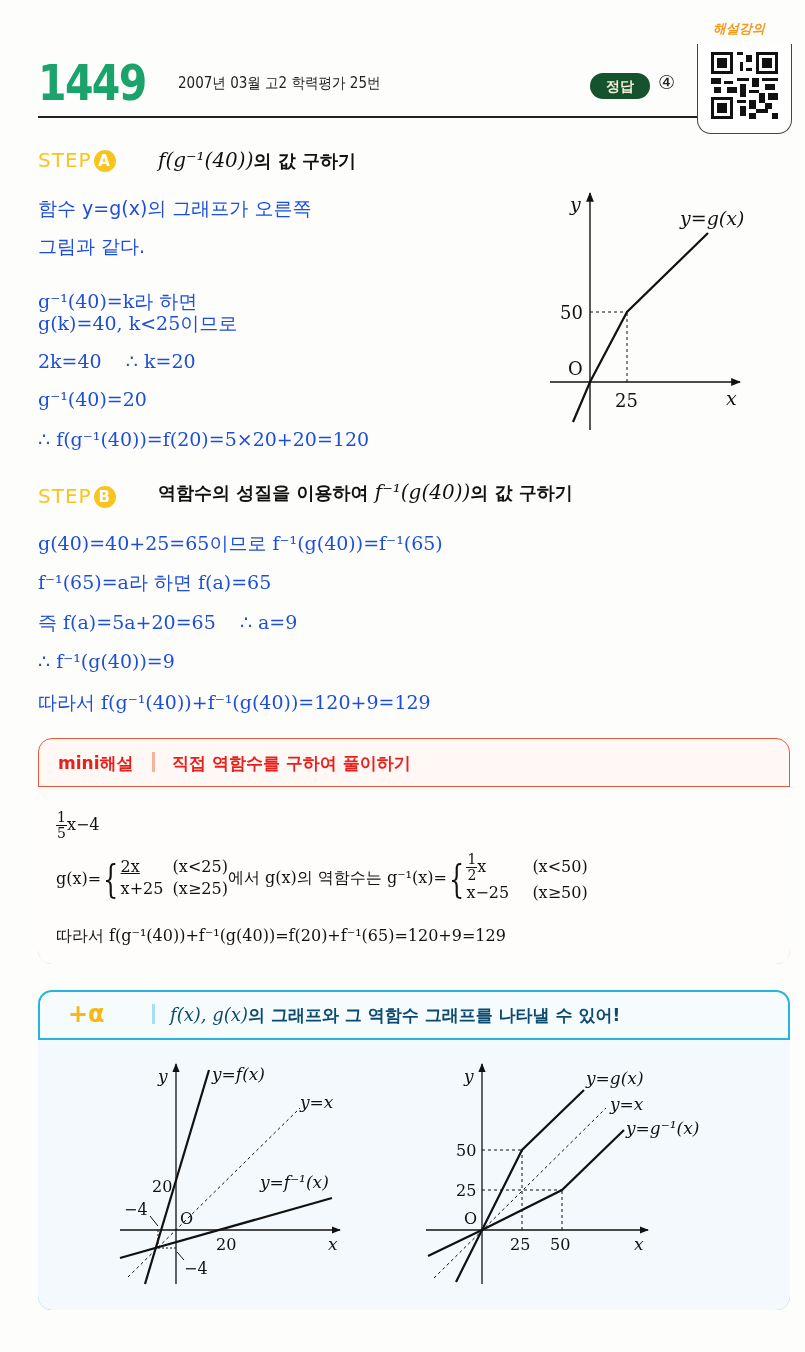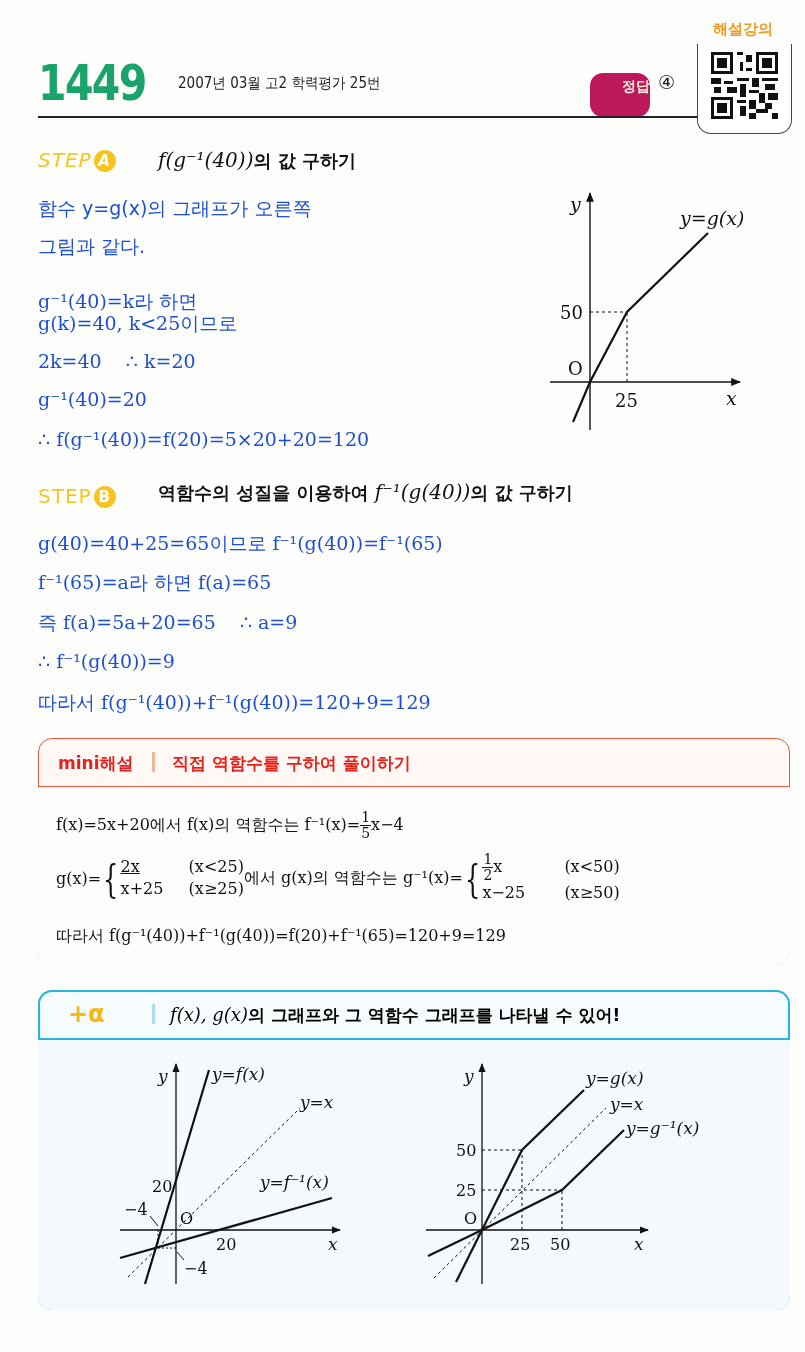--- a/index.html
+++ b/index.html
@@ -4,24 +4,24 @@
 <style>
   * { box-sizing: border-box; margin: 0; padding: 0; }
   html, body { width: 805px; height: 1352px; background: #fdfdfc; overflow: hidden; }
   body { position: relative; font-family: "DejaVu Sans", sans-serif; color: #1a1a1a; }
   .serif { font-family: "DejaVu Serif", "Liberation Serif", serif; }
   .it { font-style: italic; font-family: "DejaVu Serif", "Liberation Serif", serif; }
 
   
   .num { position: absolute; left: 38px; top: 54px; font-family: "DejaVu Sans", sans-serif; font-weight: bold; font-size: 50px; color: #1aa36a; letter-spacing: -2px; transform: scaleX(0.82); transform-origin: left center; }
   .src { position: absolute; left: 178px; top: 74px; font-size: 15px; color: #222; transform: scaleX(0.9); transform-origin: left center; }
-  .ans-badge { position: absolute; left: 590px; top: 73px; width: 60px; height: 44px; border-radius: 13px; background: #be185d; color: #f3f0d8; font-size: 14px; font-weight: bold; text-align: right; line-height: 26px; }
+  .ans-badge { position: absolute; left: 590px; top: 73px; width: 60px; height: 26px; border-radius: 13px; background: #14532d; color: #f3f0d8; font-size: 14px; font-weight: bold; text-align: center; line-height: 26px; }
   .ans-val { position: absolute; left: 658px; top: 71px; font-size: 19px; color: #222; }
   .hr { position: absolute; left: 38px; top: 116px; width: 660px; height: 2px; background: #222; }
-  .qr-label { position: absolute; left: 713px; top: 20px; font-size: 15px; font-weight: bold; color: #f39a1a; }
+  .qr-label { position: absolute; left: 713px; top: 20px; font-size: 13px; font-weight: bold; color: #f39a1a; font-style: italic; }
   .qr-box { position: absolute; left: 697px; top: 44px; width: 95px; height: 90px; border: 1.5px solid #444; border-top: none; border-radius: 0 0 14px 14px; background: #fff; }
   .qr { position: absolute; left: 711px; top: 52px; width: 67px; height: 67px; }
 
   
   .step { position: absolute; left: 38px; font-size: 20px; color: #f7c51e; font-weight: normal; letter-spacing: 1px; }
   .step .circ { display: inline-block; width: 22px; height: 22px; border-radius: 50%; background: #f7c51e; color: #fff; font-size: 15px; font-weight: bold; text-align: center; line-height: 22px; vertical-align: 1px; margin-left: 2px; }
   .step-title { position: absolute; font-size: 18px; font-weight: bold; color: #111; }
   .step-title .it { font-weight: normal; font-size: 20px; }
 
   .line { position: absolute; left: 38px; font-size: 19px; color: #1d4ed8; white-space: nowrap; }
@@ -32,27 +32,27 @@
   .mini-sep { position: absolute; left: 152px; top: 752px; width: 3px; height: 20px; background: #f3b49c; }
   .mini-title { position: absolute; left: 172px; top: 752px; font-size: 17px; font-weight: bold; color: #e8201c; }
   .mini-inner { position: absolute; left: 38px; top: 786px; width: 752px; height: 178px; border-top: 1.5px solid #e8573a; border-radius: 0 0 14px 14px; background: #fffdfb; }
   .mline { position: absolute; left: 56px; font-size: 16px; color: #111; white-space: nowrap; }
   .frac { display: inline-block; vertical-align: middle; text-align: center; line-height: 1; font-family: "DejaVu Serif", serif; font-size: 14px; }
   .frac span { display: block; }
   .frac .n { border-bottom: 1px solid #111; padding: 0 1px 1px; }
   .brace { display: inline-block; font-size: 40px; line-height: 40px; vertical-align: middle; font-family: "DejaVu Serif", serif; transform: scaleX(0.6); margin: 0 -3px; }
   .cases { display: inline-block; vertical-align: middle; font-size: 16px; line-height: 22px; }
   .cases div { white-space: nowrap; }
-  .cases .c2 { display: inline-block; margin-left: 16px; }
+  .cases .c2 { display: inline-block; }
 
   
   .alpha-outer { position: absolute; left: 38px; top: 990px; width: 752px; height: 320px; border: 2px solid #26b5dc; border-radius: 14px; background: #f6fbfd; }
   .alpha-plus { position: absolute; left: 68px; top: 1000px; font-size: 24px; font-weight: bold; color: #f7b814; }
   .alpha-sep { position: absolute; left: 152px; top: 1004px; width: 3px; height: 20px; background: #a8dff0; }
-  .alpha-title { position: absolute; left: 170px; top: 1004px; font-size: 17px; font-weight: bold; color: #000000; white-space: nowrap; text-align: center; }
+  .alpha-title { position: absolute; left: 170px; top: 1004px; font-size: 17px; font-weight: bold; color: #0c4a6e; white-space: nowrap; text-align: center; }
   .alpha-title .it { font-weight: normal; font-size: 18px; }
   .alpha-inner { position: absolute; left: 38px; top: 1038px; width: 752px; height: 272px; border-top: 2px solid #26b5dc; border-radius: 0 0 14px 14px; background: #f3f9fc; }
 
   svg text { font-family: "DejaVu Serif", "Liberation Serif", serif; fill: #111; }
 </style>
 </head>
 <body>
 
 <div class="num">1449</div>
 <div class="src">2007년 03월 고2 학력평가 25번</div>
@@ -92,21 +92,21 @@
     <rect x="8" y="15" width="3" height="1"></rect>
       <rect x="12" y="15" width="2" height="3"></rect>
       <rect x="9" y="17" width="2" height="3"></rect>
       <rect x="14" y="18" width="4" height="1"></rect>
     <rect x="17" y="16" width="2" height="2"></rect>
       <rect x="19" y="19" width="2" height="2"></rect>
       <rect x="12" y="19" width="2" height="2"></rect>
   </g>
 </svg>
 
-<div class="step" style="top:148px;font-style:italic;">
+<div class="step" style="top:148px;">
   <span>STEP</span><span class="circ">A</span>
 </div>
 <div class="step-title" style="left:158px; top:148px;">
   <span class="it">f(g⁻¹(40))</span><span>의 값 구하기</span>
 </div>
 <div class="line" style="top:196px;">함수 y=g(x)의 그래프가 오른쪽</div>
 <div class="line" style="top:234px;">그림과 같다.</div>
 <div class="line serif" style="top:289px;">g⁻¹(40)=k라 하면</div>
 <div class="line serif" style="top:311px;">g(k)=40, k&lt;25이므로</div>
 <div class="line serif" style="top:350px; white-space:pre;">2k=40    ∴ k=20</div>
@@ -144,21 +144,21 @@
 <div class="line serif" style="top:650px;">∴ f⁻¹(g(40))=9</div>
 <div class="line serif" style="top:690px;">따라서 f(g⁻¹(40))+f⁻¹(g(40))=120+9=129</div>
 
 <div class="mini-outer"></div>
 <div class="mini-inner"></div>
 <div class="mini-head">mini해설</div>
 <div class="mini-sep"></div>
 <div class="mini-title">직접 역함수를 구하여 풀이하기</div>
 
 <div class="mline serif" style="top:810px;">
-  <span>f(x)=5x+20에서 f(x)의 역함수는 f⁻¹(x)=</span><span class="frac"><span class="n">1</span><span>5</span></span><span>x−4</span>
+  <span class="frac"><span class="n">1</span><span>5</span></span><span>x−4</span>
 </div>
 
 <div class="mline serif" style="top:852px;">
   <span style="vertical-align:middle;">g(x)=</span><span class="brace">{</span><span class="cases">
     <div><span style="display:inline-block;width:52px;text-decoration:underline;">2x</span><span class="c2">(x&lt;25)</span></div>
     <div><span style="display:inline-block;width:52px;">x+25</span><span class="c2">(x≥25)</span></div>
   </span><span style="vertical-align:middle;">에서 g(x)의 역함수는 g⁻¹(x)=</span><span class="brace">{</span><span class="cases">
     <div><span style="display:inline-block;width:66px;"><span class="frac"><span class="n">1</span><span>2</span></span><span>x</span></span><span class="c2">(x&lt;50)</span></div>
     <div><span style="display:inline-block;width:66px;">x−25</span><span class="c2">(x≥50)</span></div>
   </span>

